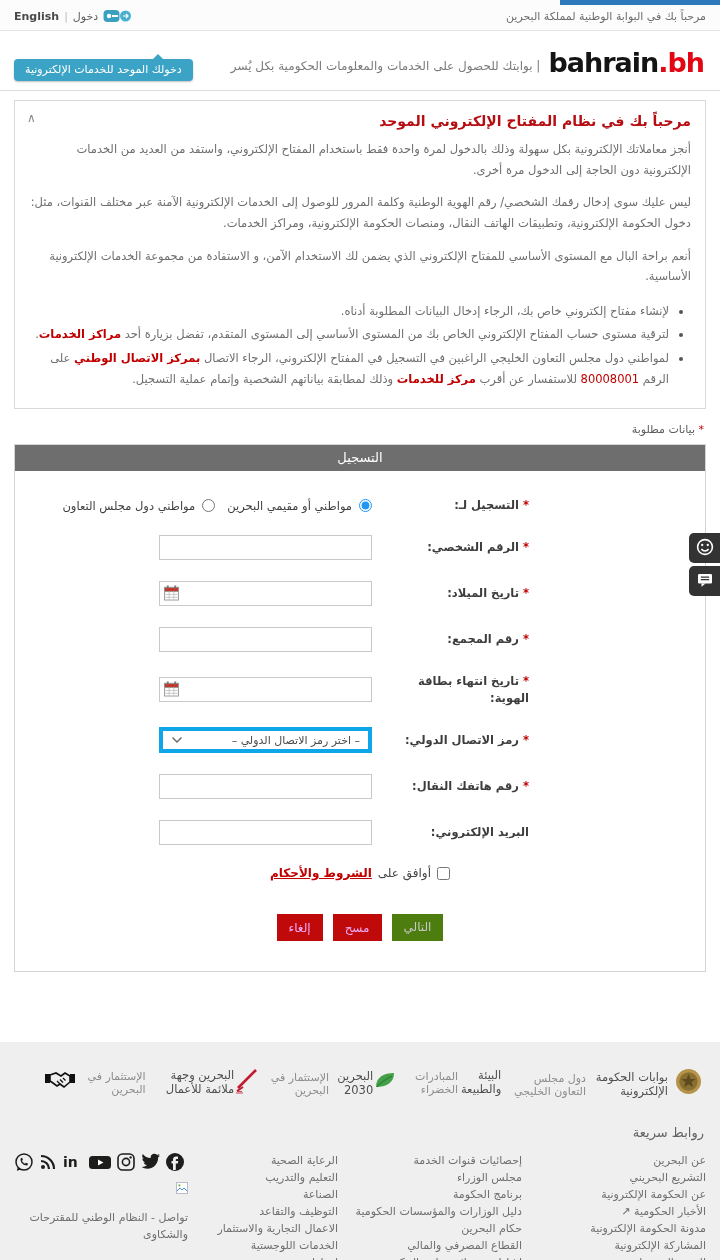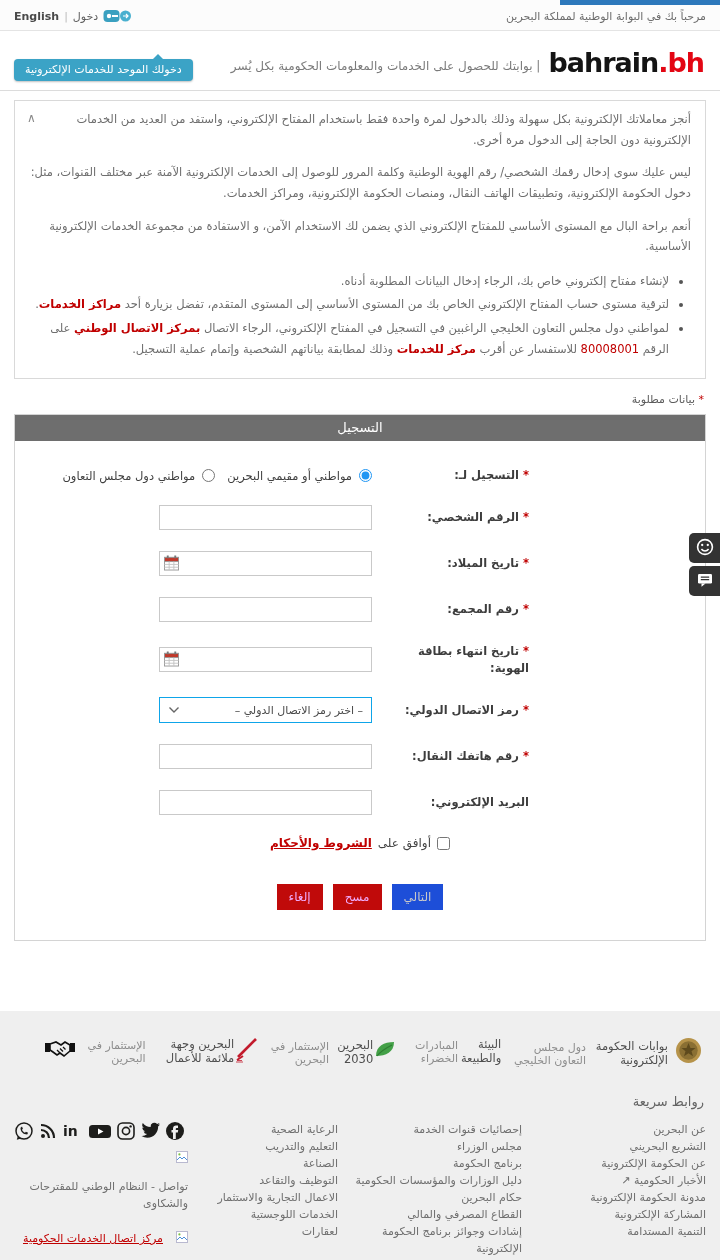--- a/index.html
+++ b/index.html
@@ -72,36 +72,36 @@
   .form-row { display:flex; align-items:center; gap:9px; margin-bottom:21px; padding-right:176px; }
   .form-label { width:148px; flex-shrink:0; font-size:11.5px; font-weight:bold; color:#3d3d3d; text-align:right; line-height:1.45; }
   .text-input {
     width:213px; height:25px; border:1px solid #c9c9c9; background:#fff;
     font-family:inherit; font-size:12px; padding:2px 7px; outline:none;
   }
   .date-wrap { position:relative; width:213px; }
   .date-wrap .text-input { width:213px; }
   .cal-icon { position:absolute; left:5px; top:4px; pointer-events:none; }
   .select-box {
-    width:213px; height:26px; border:1px solid #0ea5e9; background:#fff;
+    width:213px; height:26px; border:4px solid #0ea5e9; background:#fff;
     display:flex; align-items:center; justify-content:space-between;
     padding:0 8px; font-size:11px; color:#4a4a4a; cursor:pointer;
   }
   .radio-group { display:flex; align-items:center; gap:4px; font-size:11.5px; color:#3f3f3f; }
   .radio-group input { accent-color:#2196f3; margin:0 0 0 3px; width:13px; height:13px; }
   .radio-group .opt2 { margin-right:8px; }
 
   .agree-row { display:flex; justify-content:center; align-items:center; gap:6px; font-size:12px; color:#444; margin:10px 0 34px; }
   .agree-row input { width:13px; height:13px; margin:0; }
   .terms-link { color:#c00000; font-weight:bold; text-decoration:underline; cursor:pointer; }
 
   .buttons-row { display:flex; justify-content:center; gap:10px; margin-bottom:14px; }
   .btn { border:none; font-family:inherit; font-size:12px; padding:6px 12px; min-width:44px; cursor:pointer; }
   .btn-red { background:#c00a0a; color:#f0abfc; }
-  .btn-disabled { background:#1d4ed8; color:#c9c9c9; cursor:default; }
+  .btn-disabled { background:#4d7c0f; color:#c9c9c9; cursor:default;font-family:Liberation Serif, serif; }
 
   
   .side-widget { position:absolute; right:0; top:533px; display:flex; flex-direction:column; gap:3px; z-index:7; }
   .side-btn {
     width:31px; height:30px; background:#333; border:none; cursor:pointer;
     border-radius:5px 0 0 5px; display:flex; align-items:center; justify-content:center; padding:0;
   }
 
   
   .footer { background:#efefef; margin-top:70px; padding:26px 14px 12px; }
@@ -147,20 +147,21 @@
 
   <div class="header">
     <div class="logo" dir="ltr"><span>bahrain</span><span class="tld">.bh</span></div>
     <div class="tagline">| بوابتك للحصول على الخدمات والمعلومات الحكومية بكل يُسر</div>
   </div>
 
   <div class="content">
 
     <section class="panel">
       <span class="collapse">∧</span>
+      <h2 class="panel-title">مرحباً بك في نظام المفتاح الإلكتروني الموحد</h2>
       <p>أنجز معاملاتك الإلكترونية بكل سهولة وذلك بالدخول لمرة واحدة فقط باستخدام المفتاح الإلكتروني، واستفد من العديد من الخدمات الإلكترونية دون الحاجة إلى الدخول مرة أخرى.</p>
       <p>ليس عليك سوى إدخال رقمك الشخصي/ رقم الهوية الوطنية وكلمة المرور للوصول إلى الخدمات الإلكترونية الآمنة عبر مختلف القنوات، مثل: دخول الحكومة الإلكترونية، وتطبيقات الهاتف النقال، ومنصات الحكومة الإلكترونية، ومراكز الخدمات.</p>
       <p>أنعم براحة البال مع المستوى الأساسي للمفتاح الإلكتروني الذي يضمن لك الاستخدام الآمن، و الاستفادة من مجموعة الخدمات الإلكترونية الأساسية.</p>
       <ul class="panel-bullets">
         <li><span>لإنشاء مفتاح إلكتروني خاص بك، الرجاء إدخال البيانات المطلوبة أدناه.</span></li>
         <li><span>لترقية مستوى حساب المفتاح الإلكتروني الخاص بك من المستوى الأساسي إلى المستوى المتقدم، تفضل بزيارة أحد </span><span class="red-bold">مراكز الخدمات</span><span>.</span></li>
         <li><span>لمواطني دول مجلس التعاون الخليجي الراغبين في التسجيل في المفتاح الإلكتروني، الرجاء الاتصال </span><span class="red-bold">بمركز الاتصال الوطني</span><span> على الرقم </span><span class="red">80008001</span><span> للاستفسار عن أقرب </span><span class="red-bold">مركز للخدمات</span><span> وذلك لمطابقة بياناتهم الشخصية وإتمام عملية التسجيل.</span></li>
       </ul>
     </section>
 

